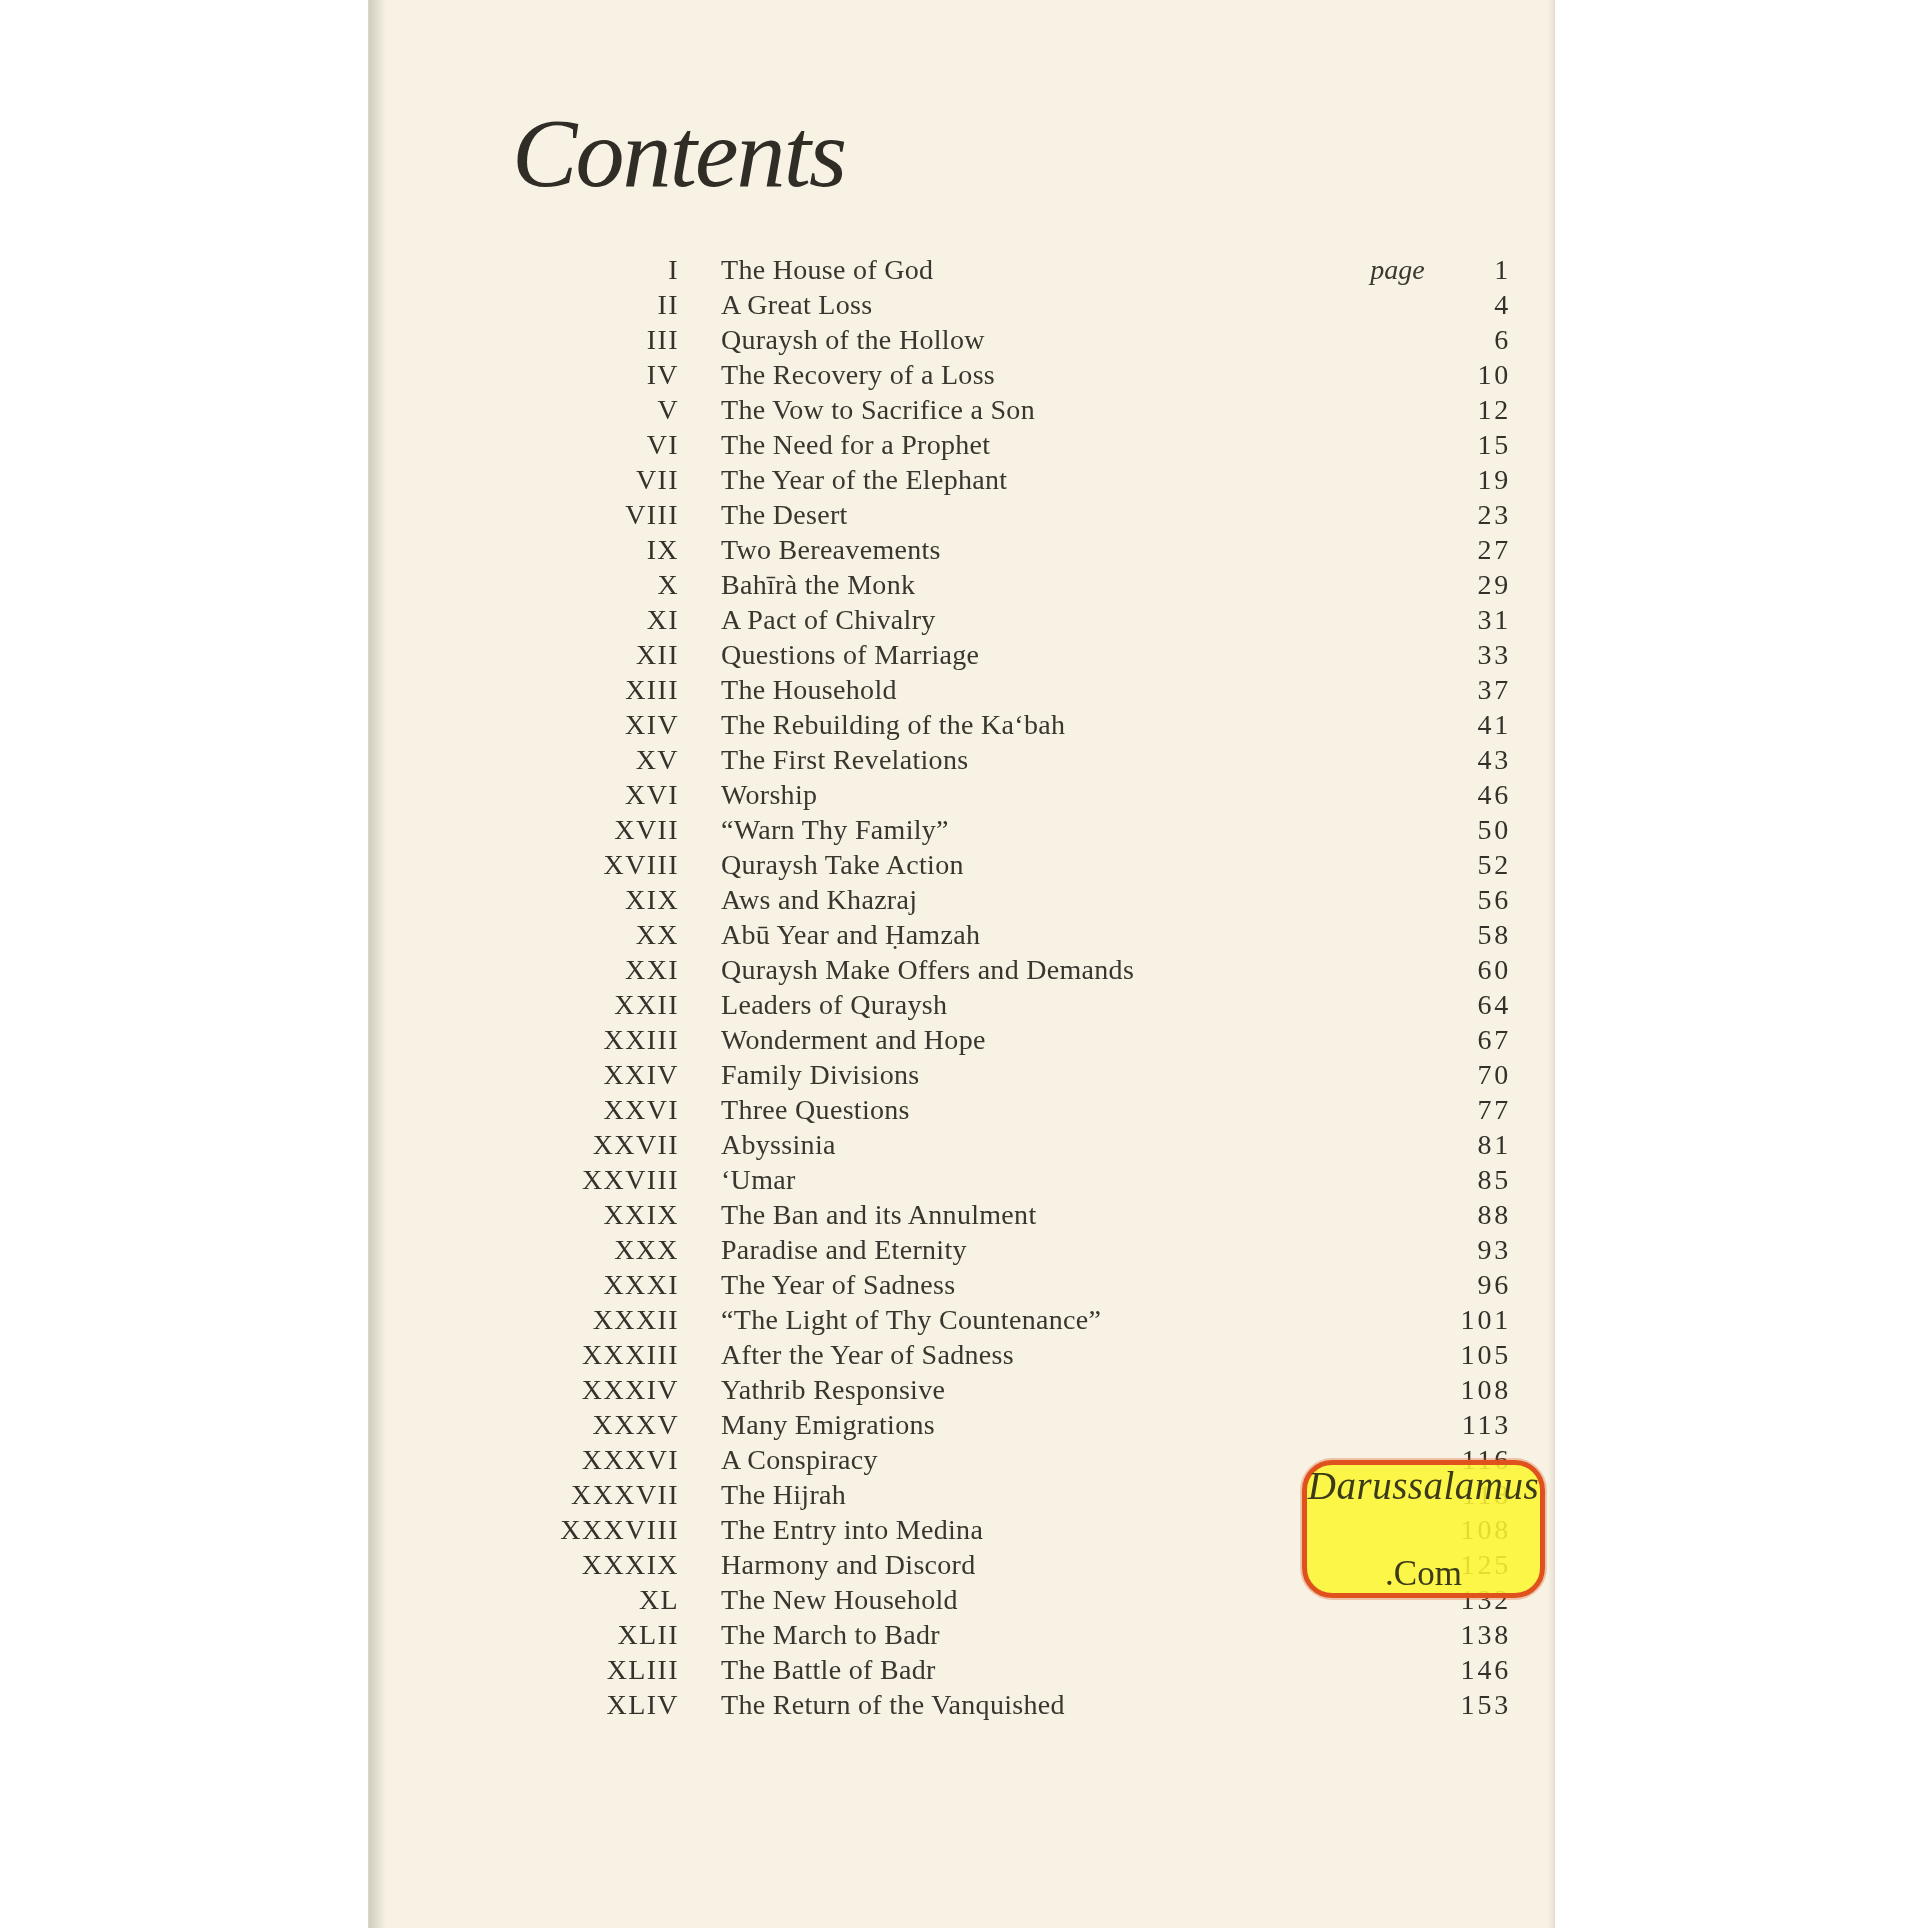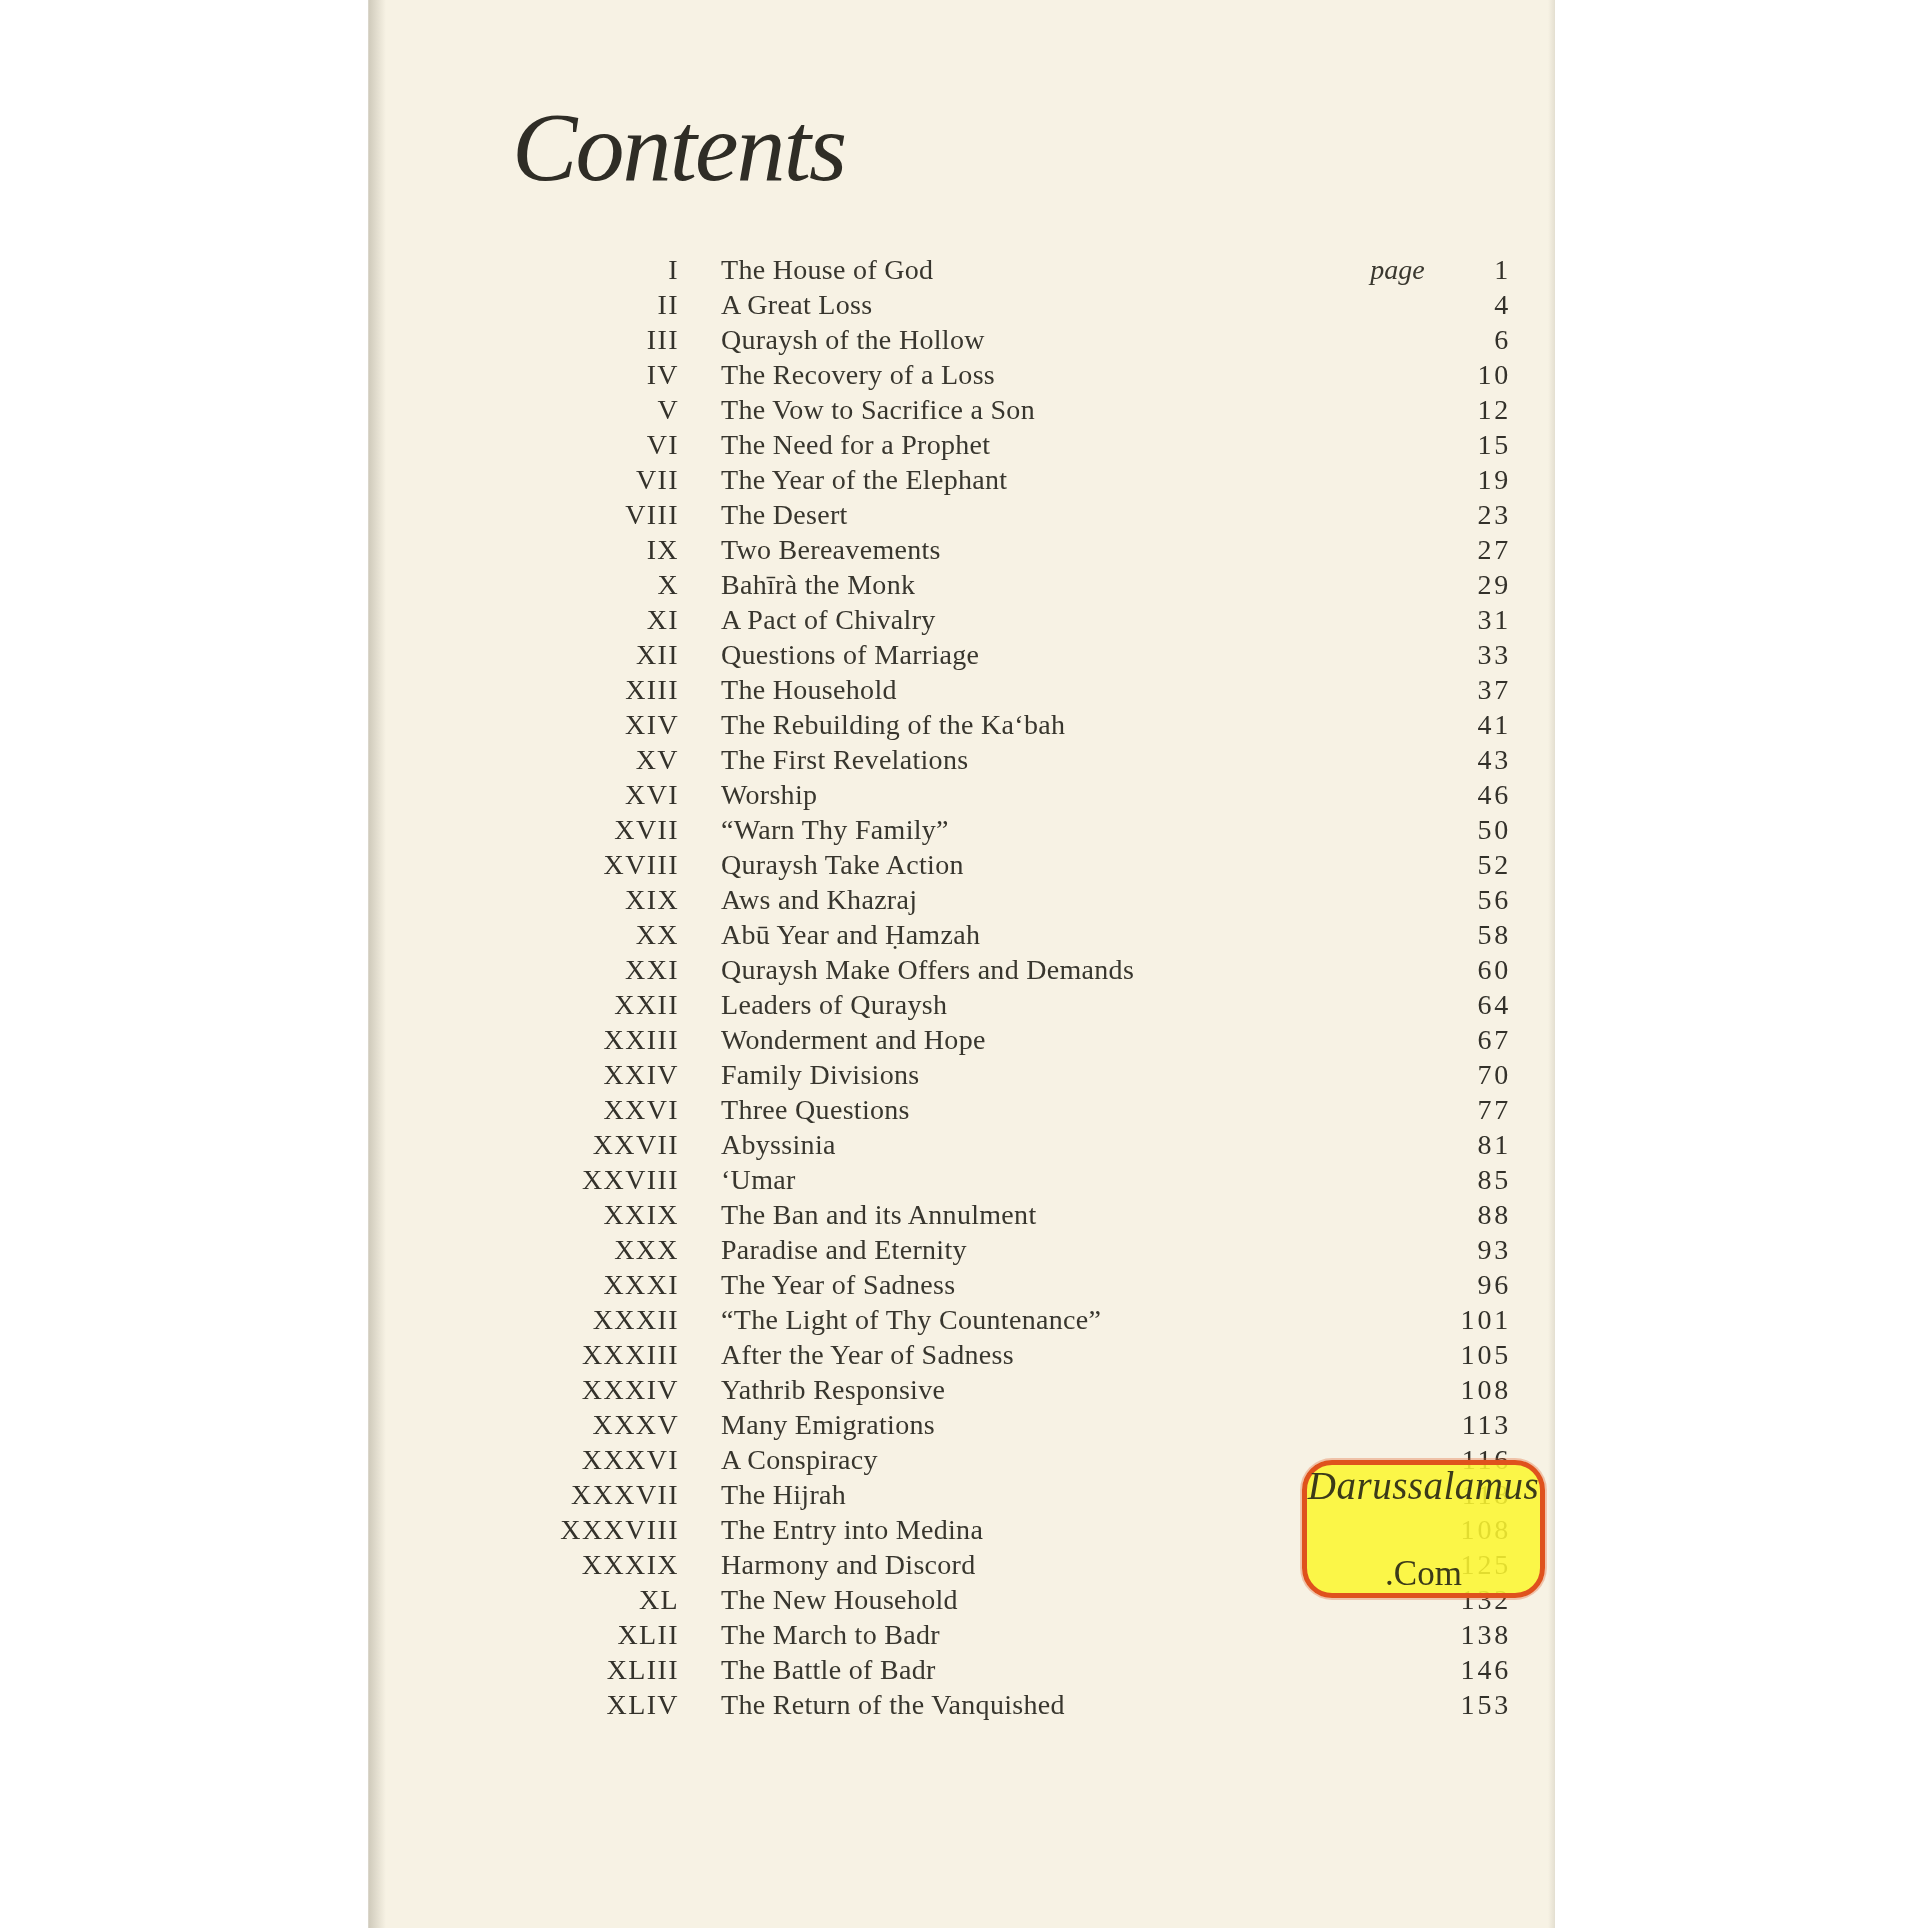--- a/index.html
+++ b/index.html
@@ -37,21 +37,21 @@
     content: "";
     position: absolute;
     right: 0; top: 0; bottom: 0;
     width: 7.5px;
     background: linear-gradient(to left, rgba(170,165,148,0.25), rgba(170,165,148,0));
     pointer-events: none;
   }
   .page-title {
     position: absolute;
     left: 143px;
-    top: 98px;
+    top: 104px;
     font-style: italic;
     font-size: 98px;
     letter-spacing: -1.9px;
     color: #2f2d26;
     line-height: 1;
   }
   .toc-list {
     position: absolute;
     left: 0;
     top: 252px;

